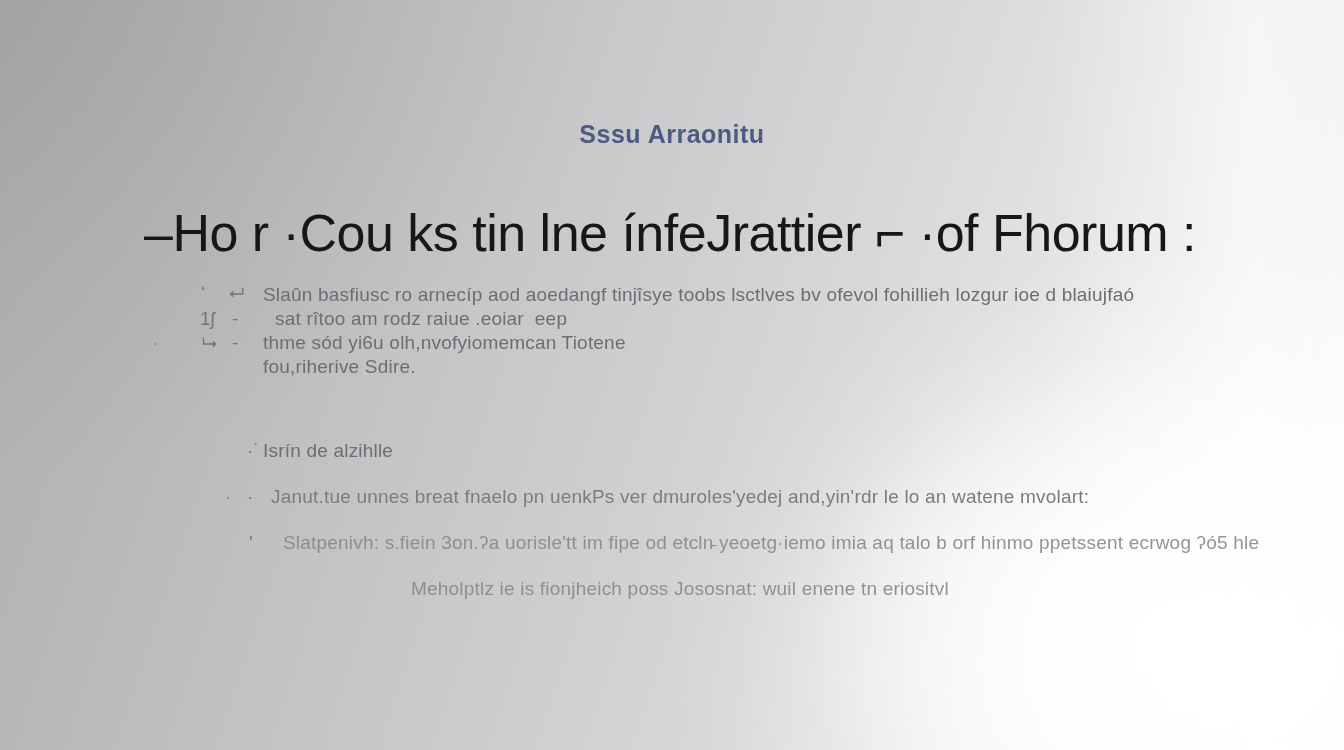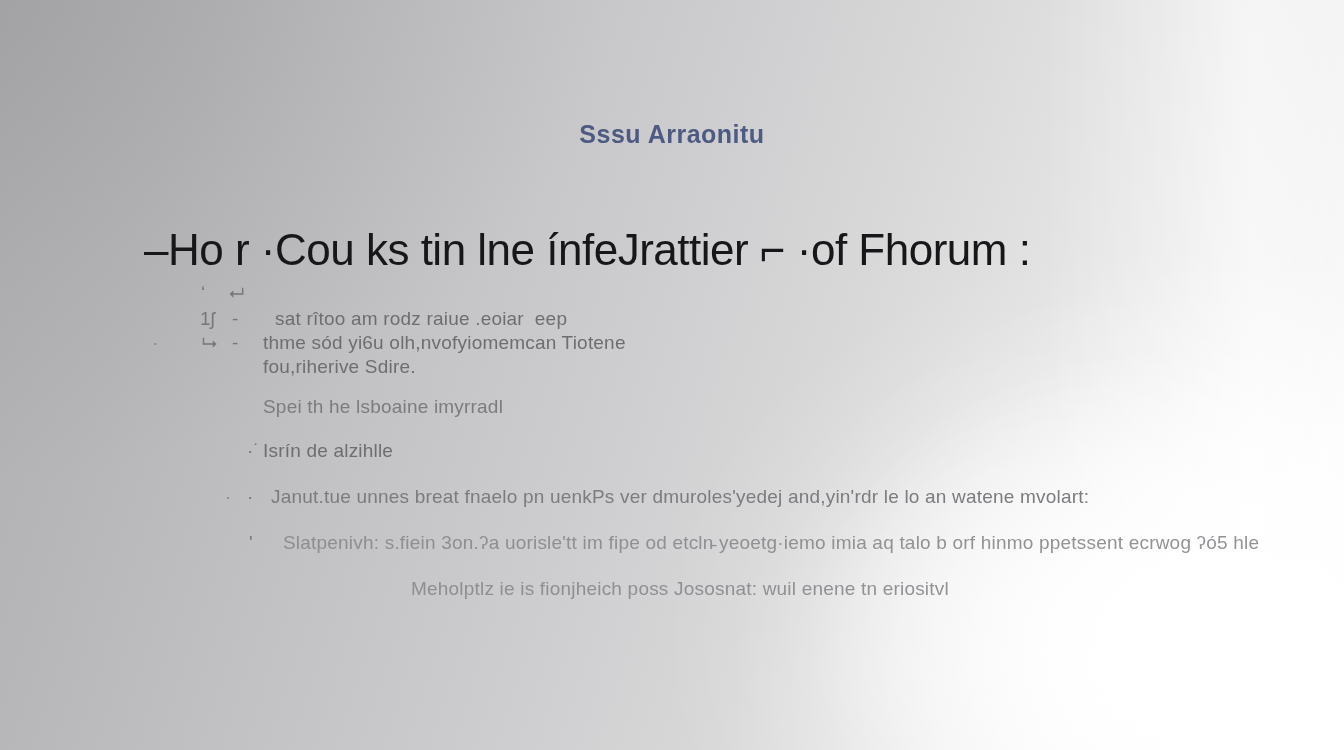--- a/index.html
+++ b/index.html
@@ -89,22 +89,22 @@
     color: #3c4a78;
     opacity: 0.88;
     filter: blur(0.5px);
     white-space: pre;
   }
 
   
   #title {
     position: absolute;
     left: 144px;
-    top: 225px;
-    font-size: 44px;
+    top: 203px;
+    font-size: 52px;
     font-weight: 300;
     letter-spacing: -0.5px;
     color: #17171a;
     white-space: pre;
     filter: blur(0.25px);
   }
 
   
   .row {
     position: absolute;
@@ -170,23 +170,23 @@
     <span class="bullet" id="b2a">1ʃ</span>
     <span class="bullet" id="b2b">-</span>
     <span class="bullet dim" id="b3a">·</span>
     <span class="bullet" id="b3b">⮡</span>
     <span class="bullet" id="b3c">-</span>
     <span class="bullet" id="b6">·˙</span>
     <span class="bullet dim" id="b7a">·</span>
     <span class="bullet" id="b7b">·</span>
     <span class="bullet" id="b8">ʹ</span>
 
+    <div class="row" id="row1">Slaûn basfiusc ro arnecíp aod aoedangf tinjîsye toobs lsctlves bv ofevol fohillieh lozgur ioe d blaiujfaó</div>
     <div class="row" id="row2">sat rîtoo am rodz raiue .eoiar  eep</div>
     <div class="row" id="row3">thme sód yi6u olh,nvofyiomemcan Tiotene</div>
     <div class="row" id="row4">fou,riherive Sdire.</div>
-    <div class="row faint" id="row5">Spei th he lsboaine imyrradl</div>
     <div class="row" id="row6">Isrín de alzihlle</div>
     <div class="row faint" id="row7">Janut.tue unnes breat fnaelo pn uenkPs ver dmurolesʹyedej and,yinʹrdr le lo an watene mvolart:</div>
     <div class="row fainter" id="row8">Slatpenivh: s.fiein 3on.ʔa uorisle'tt im fipe od etcln̵ yeoetg·iemo imia aq talo b orf hinmo ppetssent ecrwog ʔó5 hle</div>
     <div class="row fainter" id="row9">Meholptlz ie is fionjheich poss Jososnat: wuil enene tn eriositvl</div>
 
   </div>
 </div>
 
 </body></html>

